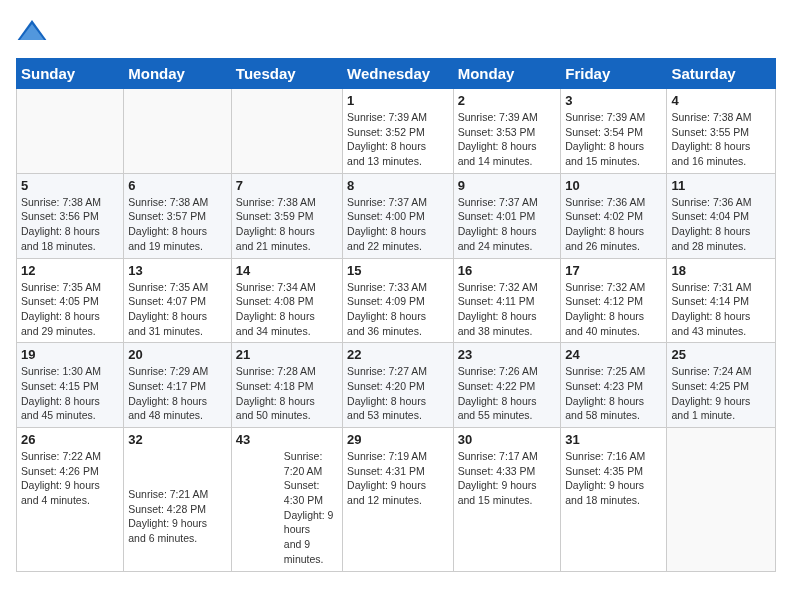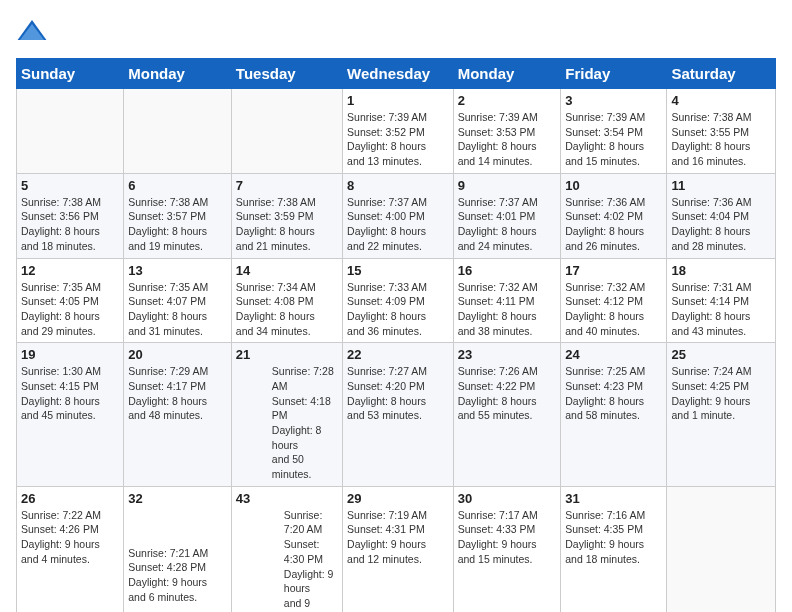--- a/index.html
+++ b/index.html
@@ -264,21 +264,21 @@
         </td>
         <td>
           <div class="day-number">20</div>
           <div class="day-info" style="white-space: pre-line;">Sunrise: 7:29 AM
 Sunset: 4:17 PM
 Daylight: 8 hours
 and 48 minutes.</div>
         </td>
         <td>
           <div class="day-number">21</div>
-          <div class="day-info" style="white-space: pre-line; margin-left: 36px;">Sunrise: 7:28 AM
+          <div class="day-info" style="white-space: pre-line;">Sunrise: 7:28 AM
 Sunset: 4:18 PM
 Daylight: 8 hours
 and 50 minutes.</div>
         </td>
         <td>
           <div class="day-number">22</div>
           <div class="day-info" style="white-space: pre-line;">Sunrise: 7:27 AM
 Sunset: 4:20 PM
 Daylight: 8 hours
 and 53 minutes.</div>

